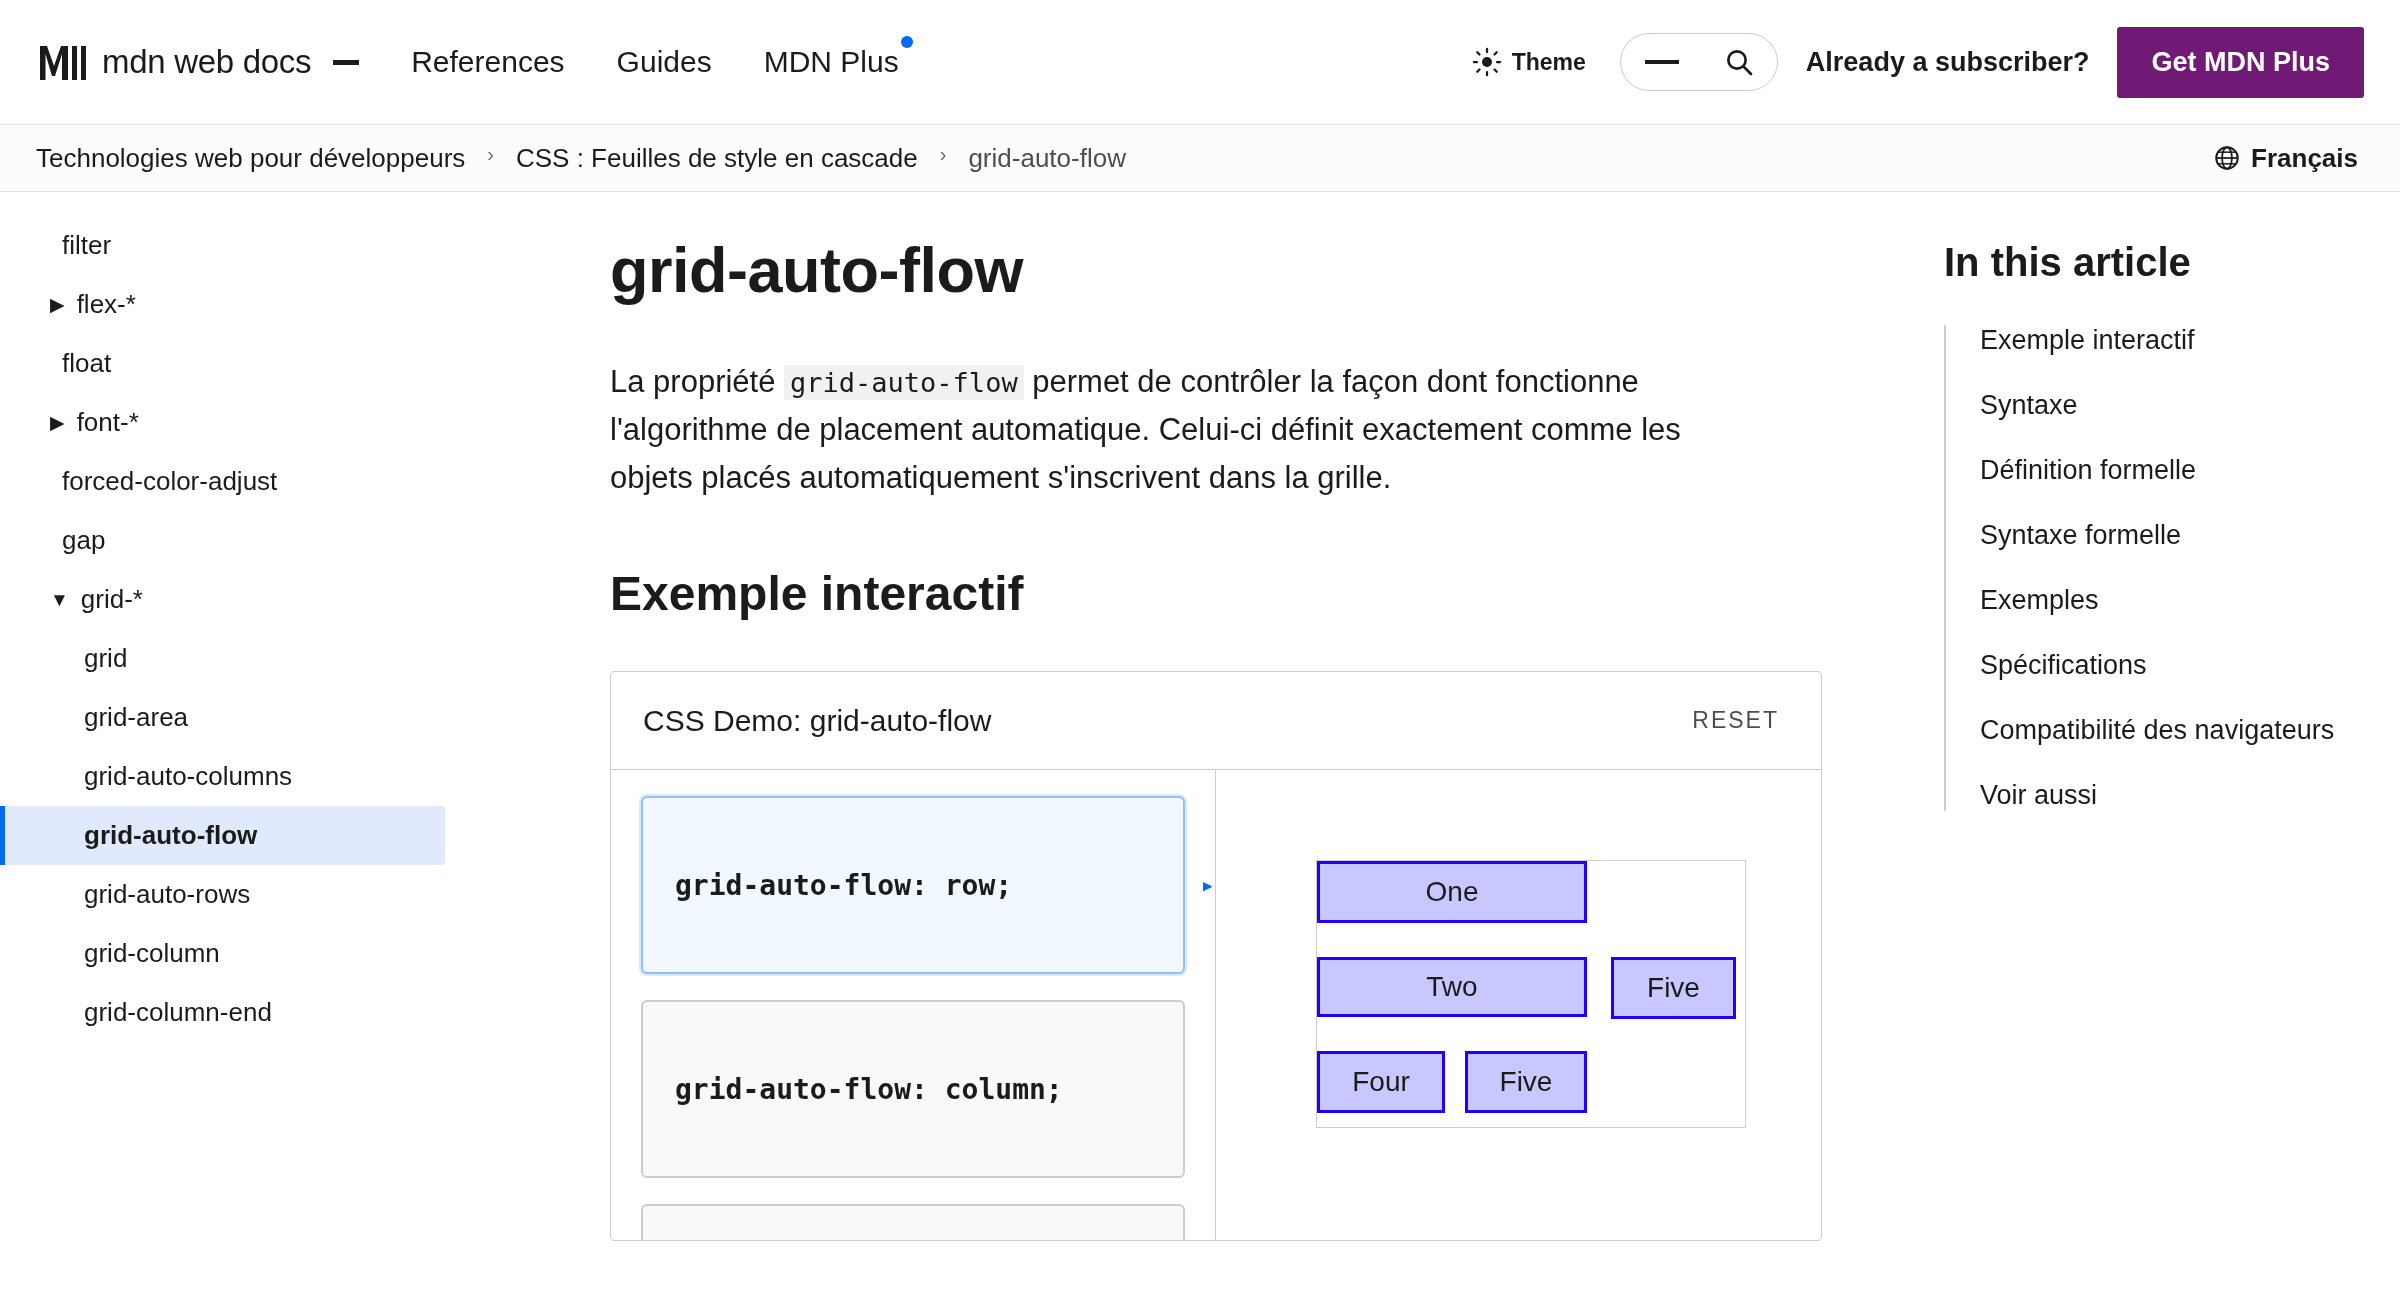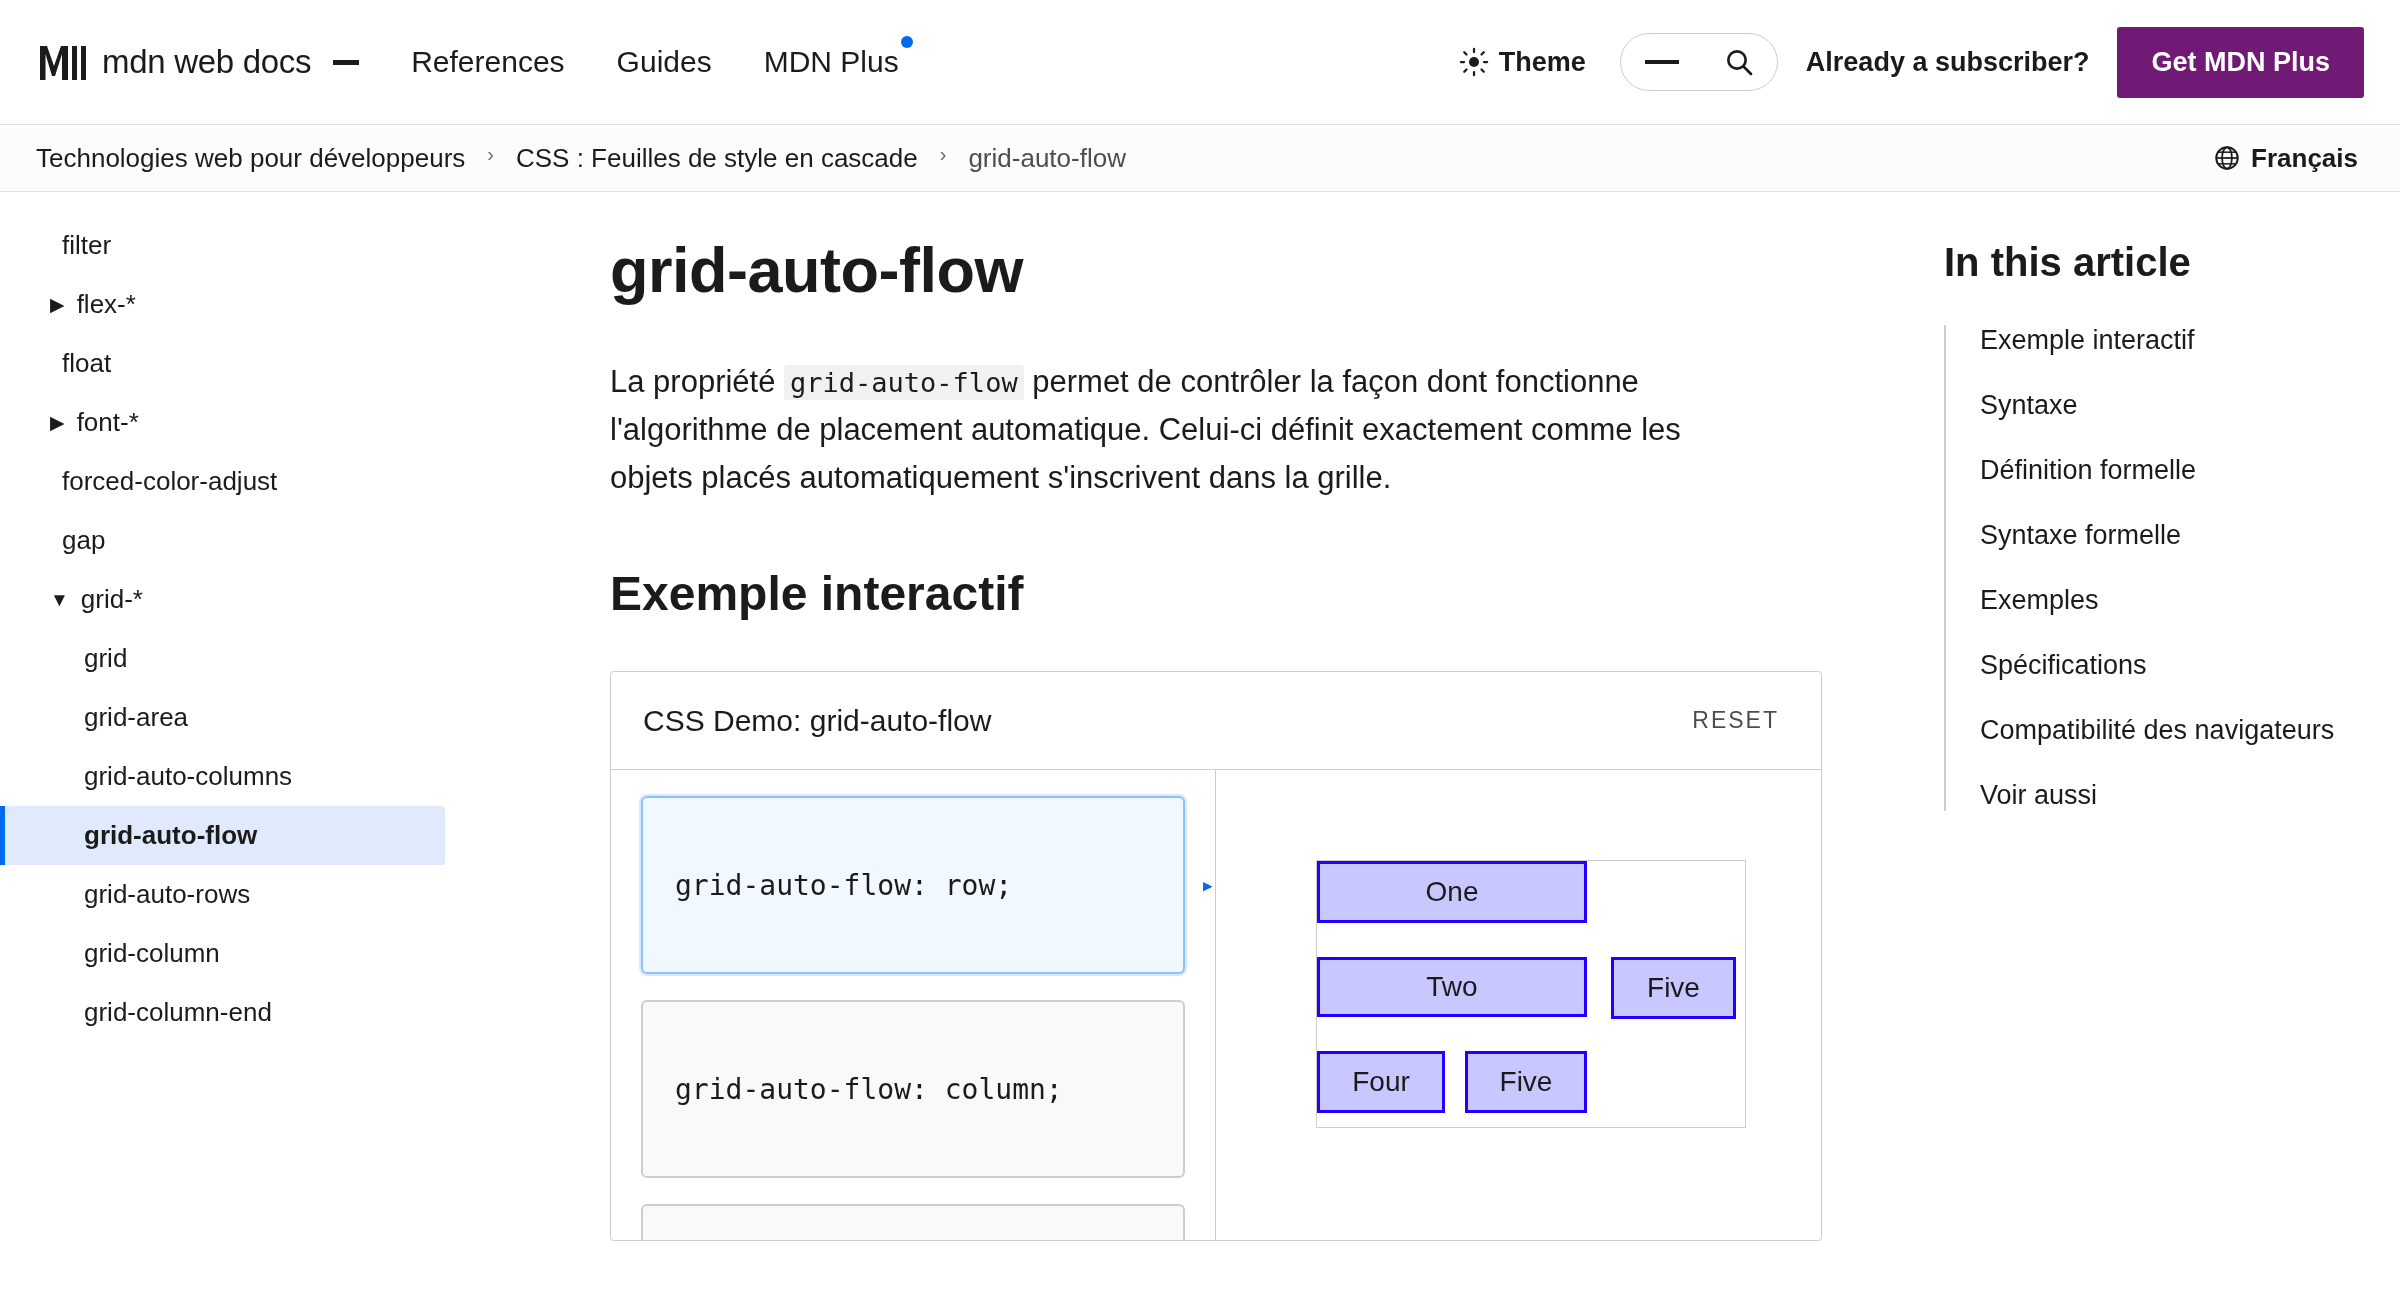--- a/index.html
+++ b/index.html
@@ -67,21 +67,21 @@
   .right-cluster {
     margin-left: auto;
     display: flex;
     align-items: center;
     gap: 28px;
   }
   .theme-btn {
     display: flex;
     align-items: center;
     gap: 10px;
-    font-size: 27px;
+    font-size: 23px;
     font-weight: bold;
     color: #1b1b1b;
     background: none;
     border: none;
     cursor: pointer;
     font-family: "Liberation Sans", sans-serif;
   }
   .search-box {
     width: 158px;
     height: 58px;
@@ -251,20 +251,21 @@
     background: #f9f9fb;
     height: 178px;
     display: flex;
     align-items: center;
     padding: 0 32px;
     margin-bottom: 26px;
     font-family: "DejaVu Sans Mono", monospace;
     font-size: 28px;
     position: relative;
     cursor: pointer;
+    font-weight: bold;
   }
   .choice.selected {
     border-color: #8ec1f5;
     background: #f2f8ff;
     box-shadow: 0 0 0 2px rgba(142,193,245,.35);
   }
   .choice .arrow {
     position: absolute;
     right: -32px;
     color: #0069ed;

